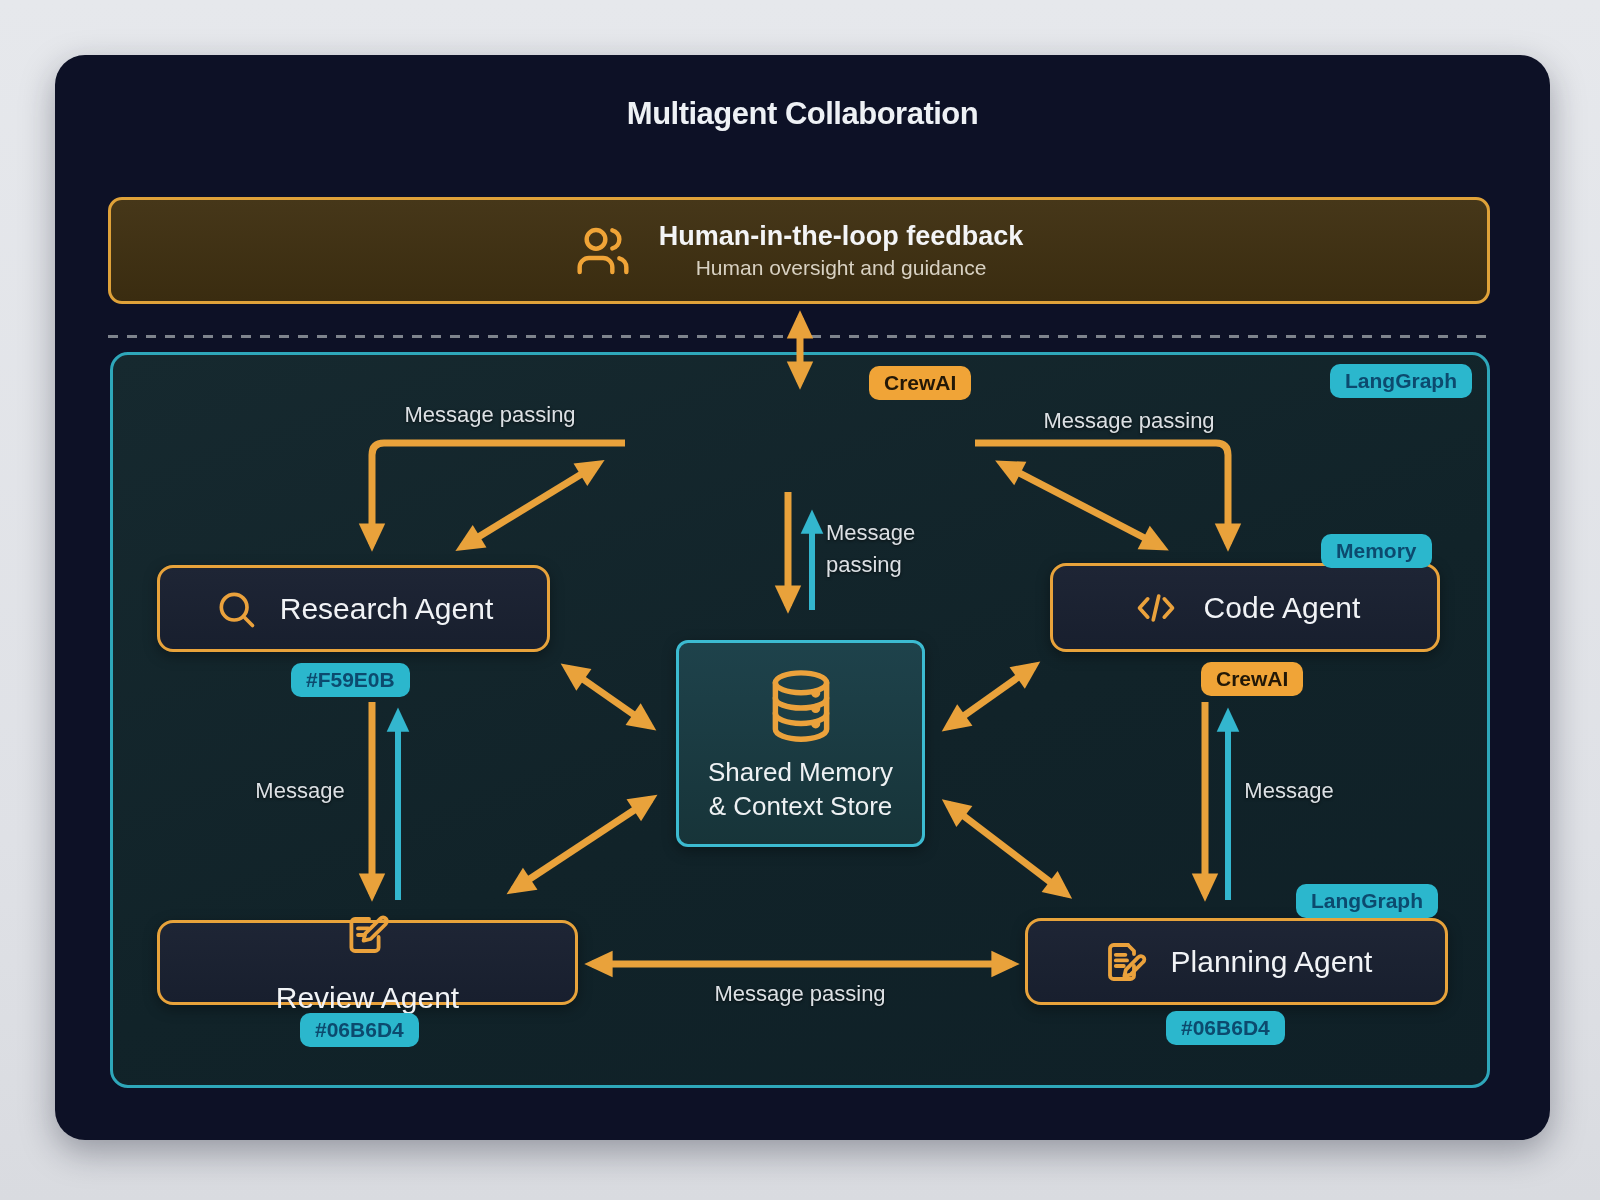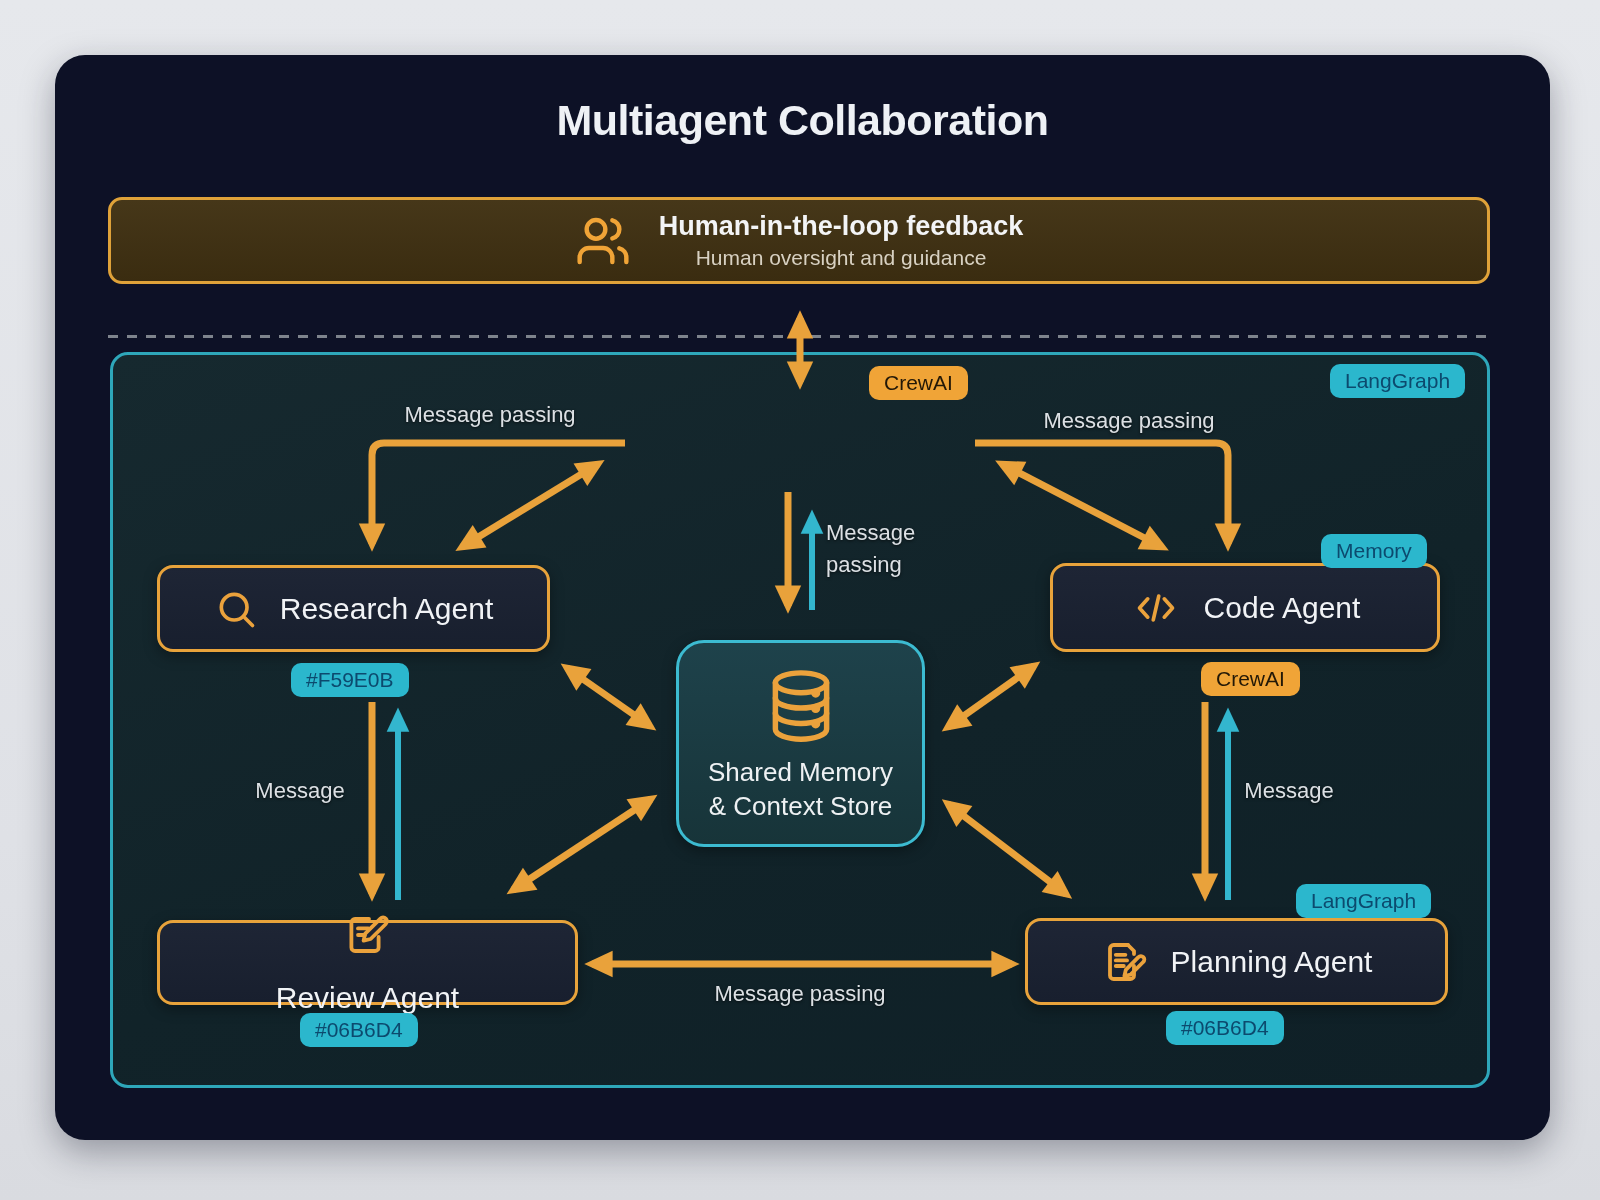--- a/index.html
+++ b/index.html
@@ -11,27 +11,27 @@
   }
   .stage{position:relative;width:1600px;height:1200px;overflow:hidden;}
 
   .card{
     position:absolute;left:55px;top:55px;width:1495px;height:1085px;
     background:#0d1126;border-radius:30px;
     box-shadow:0 12px 34px rgba(20,24,40,.35);
   }
   .title{
     position:absolute;left:55px;top:96px;width:1495px;
-    text-align:center;font-size:43px;font-weight:700;color:#eef1f5;
+    text-align:center;font-size:31px;font-weight:700;color:#eef1f5;
     letter-spacing:-0.5px;
   }
 
   
   .human-box{
-    position:absolute;left:108px;top:197px;width:1382px;height:87px;
+    position:absolute;left:108px;top:197px;width:1382px;height:107px;
     box-sizing:border-box;border:3px solid #dfa239;border-radius:14px;
     background:linear-gradient(180deg,#463719 0%,#3a2c10 100%);
     display:flex;align-items:center;justify-content:center;gap:28px;
     z-index:3;
   }
   .human-icon{width:56px;height:56px;color:#f0a437;flex:0 0 auto;}
   .human-text{text-align:center;}
   .human-title{font-size:27px;font-weight:600;color:#f3f4f6;}
   .human-sub{font-size:21px;color:#d8d1c2;margin-top:4px;}
 
@@ -64,32 +64,32 @@
 
   .orchestrator{left:625px;top:397px;width:350px;height:88px;}
   .research{left:157px;top:565px;width:393px;height:87px;}
   .code{left:1050px;top:563px;width:390px;height:89px;}
   .review{left:157px;top:920px;width:421px;height:85px;flex-direction:column;}
   .planning{left:1025px;top:918px;width:423px;height:87px;}
 
   
   .store{
     position:absolute;left:676px;top:640px;width:249px;height:207px;
-    box-sizing:border-box;border:3px solid #3cbbd1;border-radius:28px;
+    box-sizing:border-box;border:3px solid #3cbbd1;border-radius:12px;
     background:linear-gradient(180deg,#1e424b 0%,#173439 100%);
     display:flex;flex-direction:column;align-items:center;justify-content:center;
     z-index:3;box-shadow:0 4px 14px rgba(0,0,0,.35);
   }
   .store-icon{width:82px;height:82px;color:#eba23c;margin-bottom:8px;}
   .store-label{font-size:26px;font-weight:500;color:#eef1f3;line-height:34px;text-align:center;}
 
   
   .badge{
     position:absolute;z-index:4;border-radius:10px;
-    padding:5px 15px;font-size:21px;font-weight:400;white-space:nowrap;
+    padding:5px 15px;font-size:21px;font-weight:700;white-space:nowrap;
   }
   .badge.teal{background:#2bb7cd;color:#0c4a6e;}
   .badge.orange{background:#f0a437;color:#231807;}
 
   
   .edge-label{
     position:absolute;z-index:3;color:#dce0e4;font-size:22px;
     text-shadow:0 1px 3px rgba(0,0,0,.65);white-space:nowrap;
   }
   .edge-label.center{text-align:center;}

